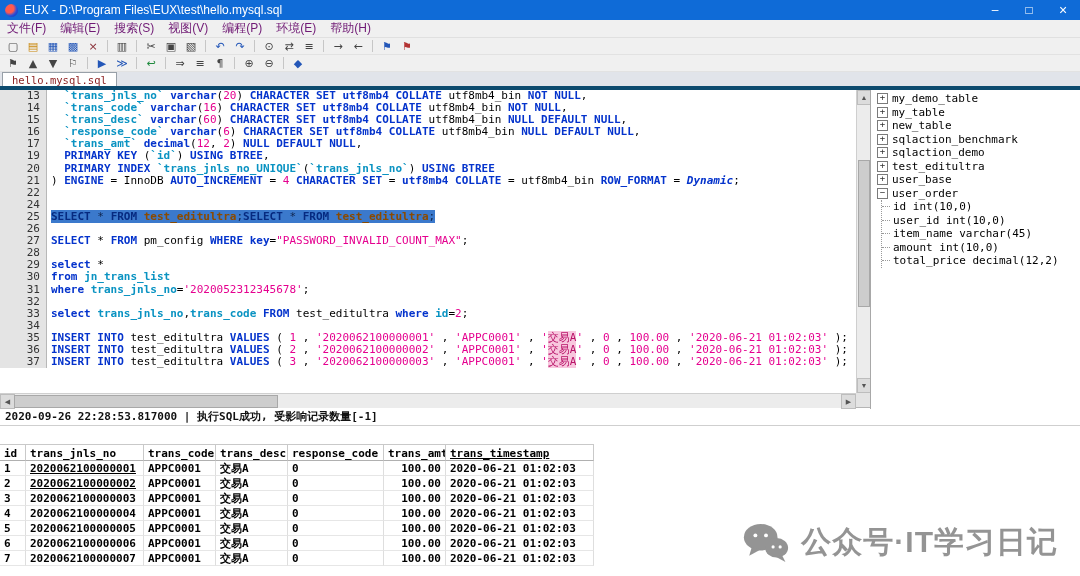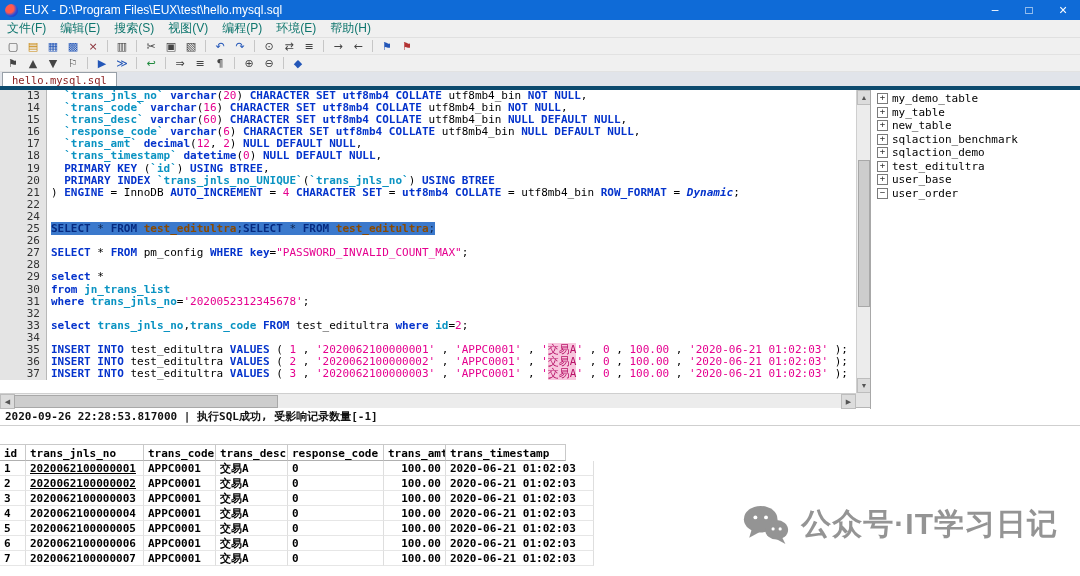--- a/index.html
+++ b/index.html
@@ -12,21 +12,21 @@
     font-size:12px;flex:0 0 20px;}
   .app-icon{width:13px;height:13px;border-radius:50%;margin:0 6px 0 5px;
     background:radial-gradient(circle at 35% 35%, #ff5a4e 0 35%, #2b4fd8 60%, #10249a 100%);}
   .title-text{flex:1;white-space:nowrap;overflow:hidden;}
   .win-btn{width:34px;height:20px;display:flex;align-items:center;justify-content:center;
     font-size:12px;cursor:default;}
   .win-btn.close{font-size:14px;}
 
   
   .menubar{height:17px;flex:0 0 17px;display:flex;align-items:center;background:#f0f0f0;
-    font-size:12px;color:#0f766e;border-bottom:1px solid #e0e0e0;}
+    font-size:12px;color:#701a75;border-bottom:1px solid #e0e0e0;}
   .menu-item{padding:0 7px;height:100%;display:flex;align-items:center;}
 
   
   .toolbar{height:16px;flex:0 0 16px;display:flex;align-items:center;background:#f0f0f0;
     border-bottom:1px solid #e2e2e2;padding-left:3px;}
   .tb-btn{width:18px;height:15px;display:flex;align-items:center;justify-content:center;margin:0 1px;}
   .tb-glyph{font-size:11px;line-height:11px;font-family:"DejaVu Sans",sans-serif;}
   .tb-sep{width:1px;height:12px;background:#c6c6c6;margin:0 4px;}
 
   
@@ -93,21 +93,21 @@
     padding-top:18px;overflow:hidden;}
   .rhead-row,.rrow{display:flex;}
   .rcell{padding:0 4px;font-family:"DejaVu Sans Mono",monospace;font-size:11px;
     font-weight:bold;color:#000;height:15px;line-height:15px;white-space:nowrap;overflow:hidden;
     border-right:1px solid #dedede;flex:0 0 auto;box-sizing:border-box;}
   .rhead{height:17px;line-height:17px;border-right:1px solid #c9c9c9;
     border-top:1px solid #c9c9c9;border-bottom:1px solid #b0b0b0;}
   .rrow .rcell{border-bottom:1px solid #e6e6e6;}
   .rcell.num{text-align:right;}
 
-  .watermark{position:absolute;right:22px;top:78px;display:flex;align-items:center;gap:12px;
+  .watermark{position:absolute;right:22px;top:96px;display:flex;align-items:center;gap:12px;
     color:#8f8f8f;opacity:.95;}
   .watermark-text{font-size:30px;letter-spacing:1px;font-weight:bold;
     font-family:"Liberation Sans",sans-serif;}
 </style>
 </head>
 <body>
 
 <div class="window">
 
   <div class="titlebar">
@@ -257,24 +257,20 @@
         </div>
         <div class="code-line">
           <span class="lnum">16</span>
           <span class="ltext"><span class="tok-p">  </span><span class="tok-i">`response_code`</span><span class="tok-p"> </span><span class="tok-k">varchar</span><span class="tok-p">(</span><span class="tok-n">6</span><span class="tok-p">) </span><span class="tok-k">CHARACTER SET</span><span class="tok-p"> </span><span class="tok-k">utf8mb4</span><span class="tok-p"> </span><span class="tok-k">COLLATE</span><span class="tok-p"> utf8mb4_bin </span><span class="tok-k">NULL DEFAULT NULL</span><span class="tok-p">,</span></span>
         </div>
         <div class="code-line">
           <span class="lnum">17</span>
           <span class="ltext"><span class="tok-p">  </span><span class="tok-i">`trans_amt`</span><span class="tok-p"> </span><span class="tok-k">decimal</span><span class="tok-p">(</span><span class="tok-n">12</span><span class="tok-p">, </span><span class="tok-n">2</span><span class="tok-p">) </span><span class="tok-k">NULL DEFAULT NULL</span><span class="tok-p">,</span></span>
         </div>
         <div class="code-line">
-          <span class="lnum">18</span>
-          <span class="ltext"><span class="tok-p">  </span><span class="tok-i">`trans_timestamp`</span><span class="tok-p"> </span><span class="tok-k">datetime</span><span class="tok-p">(</span><span class="tok-n">0</span><span class="tok-p">) </span><span class="tok-k">NULL DEFAULT NULL</span><span class="tok-p">,</span></span>
-        </div>
-        <div class="code-line">
           <span class="lnum">19</span>
           <span class="ltext"><span class="tok-p">  </span><span class="tok-k">PRIMARY KEY</span><span class="tok-p"> (</span><span class="tok-i">`id`</span><span class="tok-p">) </span><span class="tok-k">USING</span><span class="tok-p"> </span><span class="tok-k">BTREE</span><span class="tok-p">,</span></span>
         </div>
         <div class="code-line">
           <span class="lnum">20</span>
           <span class="ltext"><span class="tok-p">  </span><span class="tok-k">PRIMARY INDEX</span><span class="tok-p"> </span><span class="tok-i">`trans_jnls_no_UNIQUE`</span><span class="tok-p">(</span><span class="tok-i">`trans_jnls_no`</span><span class="tok-p">) </span><span class="tok-k">USING</span><span class="tok-p"> </span><span class="tok-k">BTREE</span></span>
         </div>
         <div class="code-line">
           <span class="lnum">21</span>
           <span class="ltext"><span class="tok-p">) </span><span class="tok-k">ENGINE</span><span class="tok-p"> = InnoDB </span><span class="tok-k">AUTO_INCREMENT</span><span class="tok-p"> = </span><span class="tok-n">4</span><span class="tok-p"> </span><span class="tok-k">CHARACTER SET</span><span class="tok-p"> = </span><span class="tok-k">utf8mb4</span><span class="tok-p"> </span><span class="tok-k">COLLATE</span><span class="tok-p"> = utf8mb4_bin </span><span class="tok-k">ROW_FORMAT</span><span class="tok-p"> = </span><span class="tok-ki">Dynamic</span><span class="tok-p">;</span></span>
@@ -379,35 +375,52 @@
           <span class="expander">+</span>
           <span class="tlabel">test_editultra</span>
         </div>
         <div class="tree-item">
           <span class="expander">+</span>
           <span class="tlabel">user_base</span>
         </div>
         <div class="tree-item">
           <span class="expander">−</span>
           <span class="tlabel">user_order</span>
+        </div>
+        <div class="tree-children">
+          <div class="tree-child">
+            <span>id int(10,0)</span>
+          </div>
+          <div class="tree-child">
+            <span>user_id int(10,0)</span>
+          </div>
+          <div class="tree-child">
+            <span>item_name varchar(45)</span>
+          </div>
+          <div class="tree-child">
+            <span>amount int(10,0)</span>
+          </div>
+          <div class="tree-child">
+            <span>total_price decimal(12,2)</span>
+          </div>
         </div>
       </div>
   </div>
 
   <div class="msgbar">2020-09-26 22:28:53.817000 | 执行SQL成功, 受影响记录数量[-1]</div>
 
   <div class="results">
     <div class="rhead-row" id="res-head">
         <div class="rcell rhead" style="width: 26px;">id</div>
         <div class="rcell rhead" style="width: 118px;">trans_jnls_no</div>
         <div class="rcell rhead" style="width: 72px;">trans_code</div>
         <div class="rcell rhead" style="width: 72px;">trans_desc</div>
         <div class="rcell rhead" style="width: 96px;">response_code</div>
         <div class="rcell rhead" style="width: 62px;">trans_amt</div>
-        <div class="rcell rhead" style="width: 120px;">trans_timestamp</div>
+        <div class="rcell rhead" style="width: 148px; text-decoration: underline;">trans_timestamp</div>
       </div>
     <div id="res-body">
         <div class="rrow">
           <div class="rcell" style="width: 26px;">1</div>
           <div class="rcell" style="width: 118px; text-decoration: underline;">2020062100000001</div>
           <div class="rcell" style="width: 72px;">APPC0001</div>
           <div class="rcell" style="width: 72px;">交易A</div>
           <div class="rcell" style="width: 96px;">0</div>
           <div class="rcell num" style="width: 62px;">100.00</div>
           <div class="rcell" style="width: 148px;">2020-06-21 01:02:03</div>

